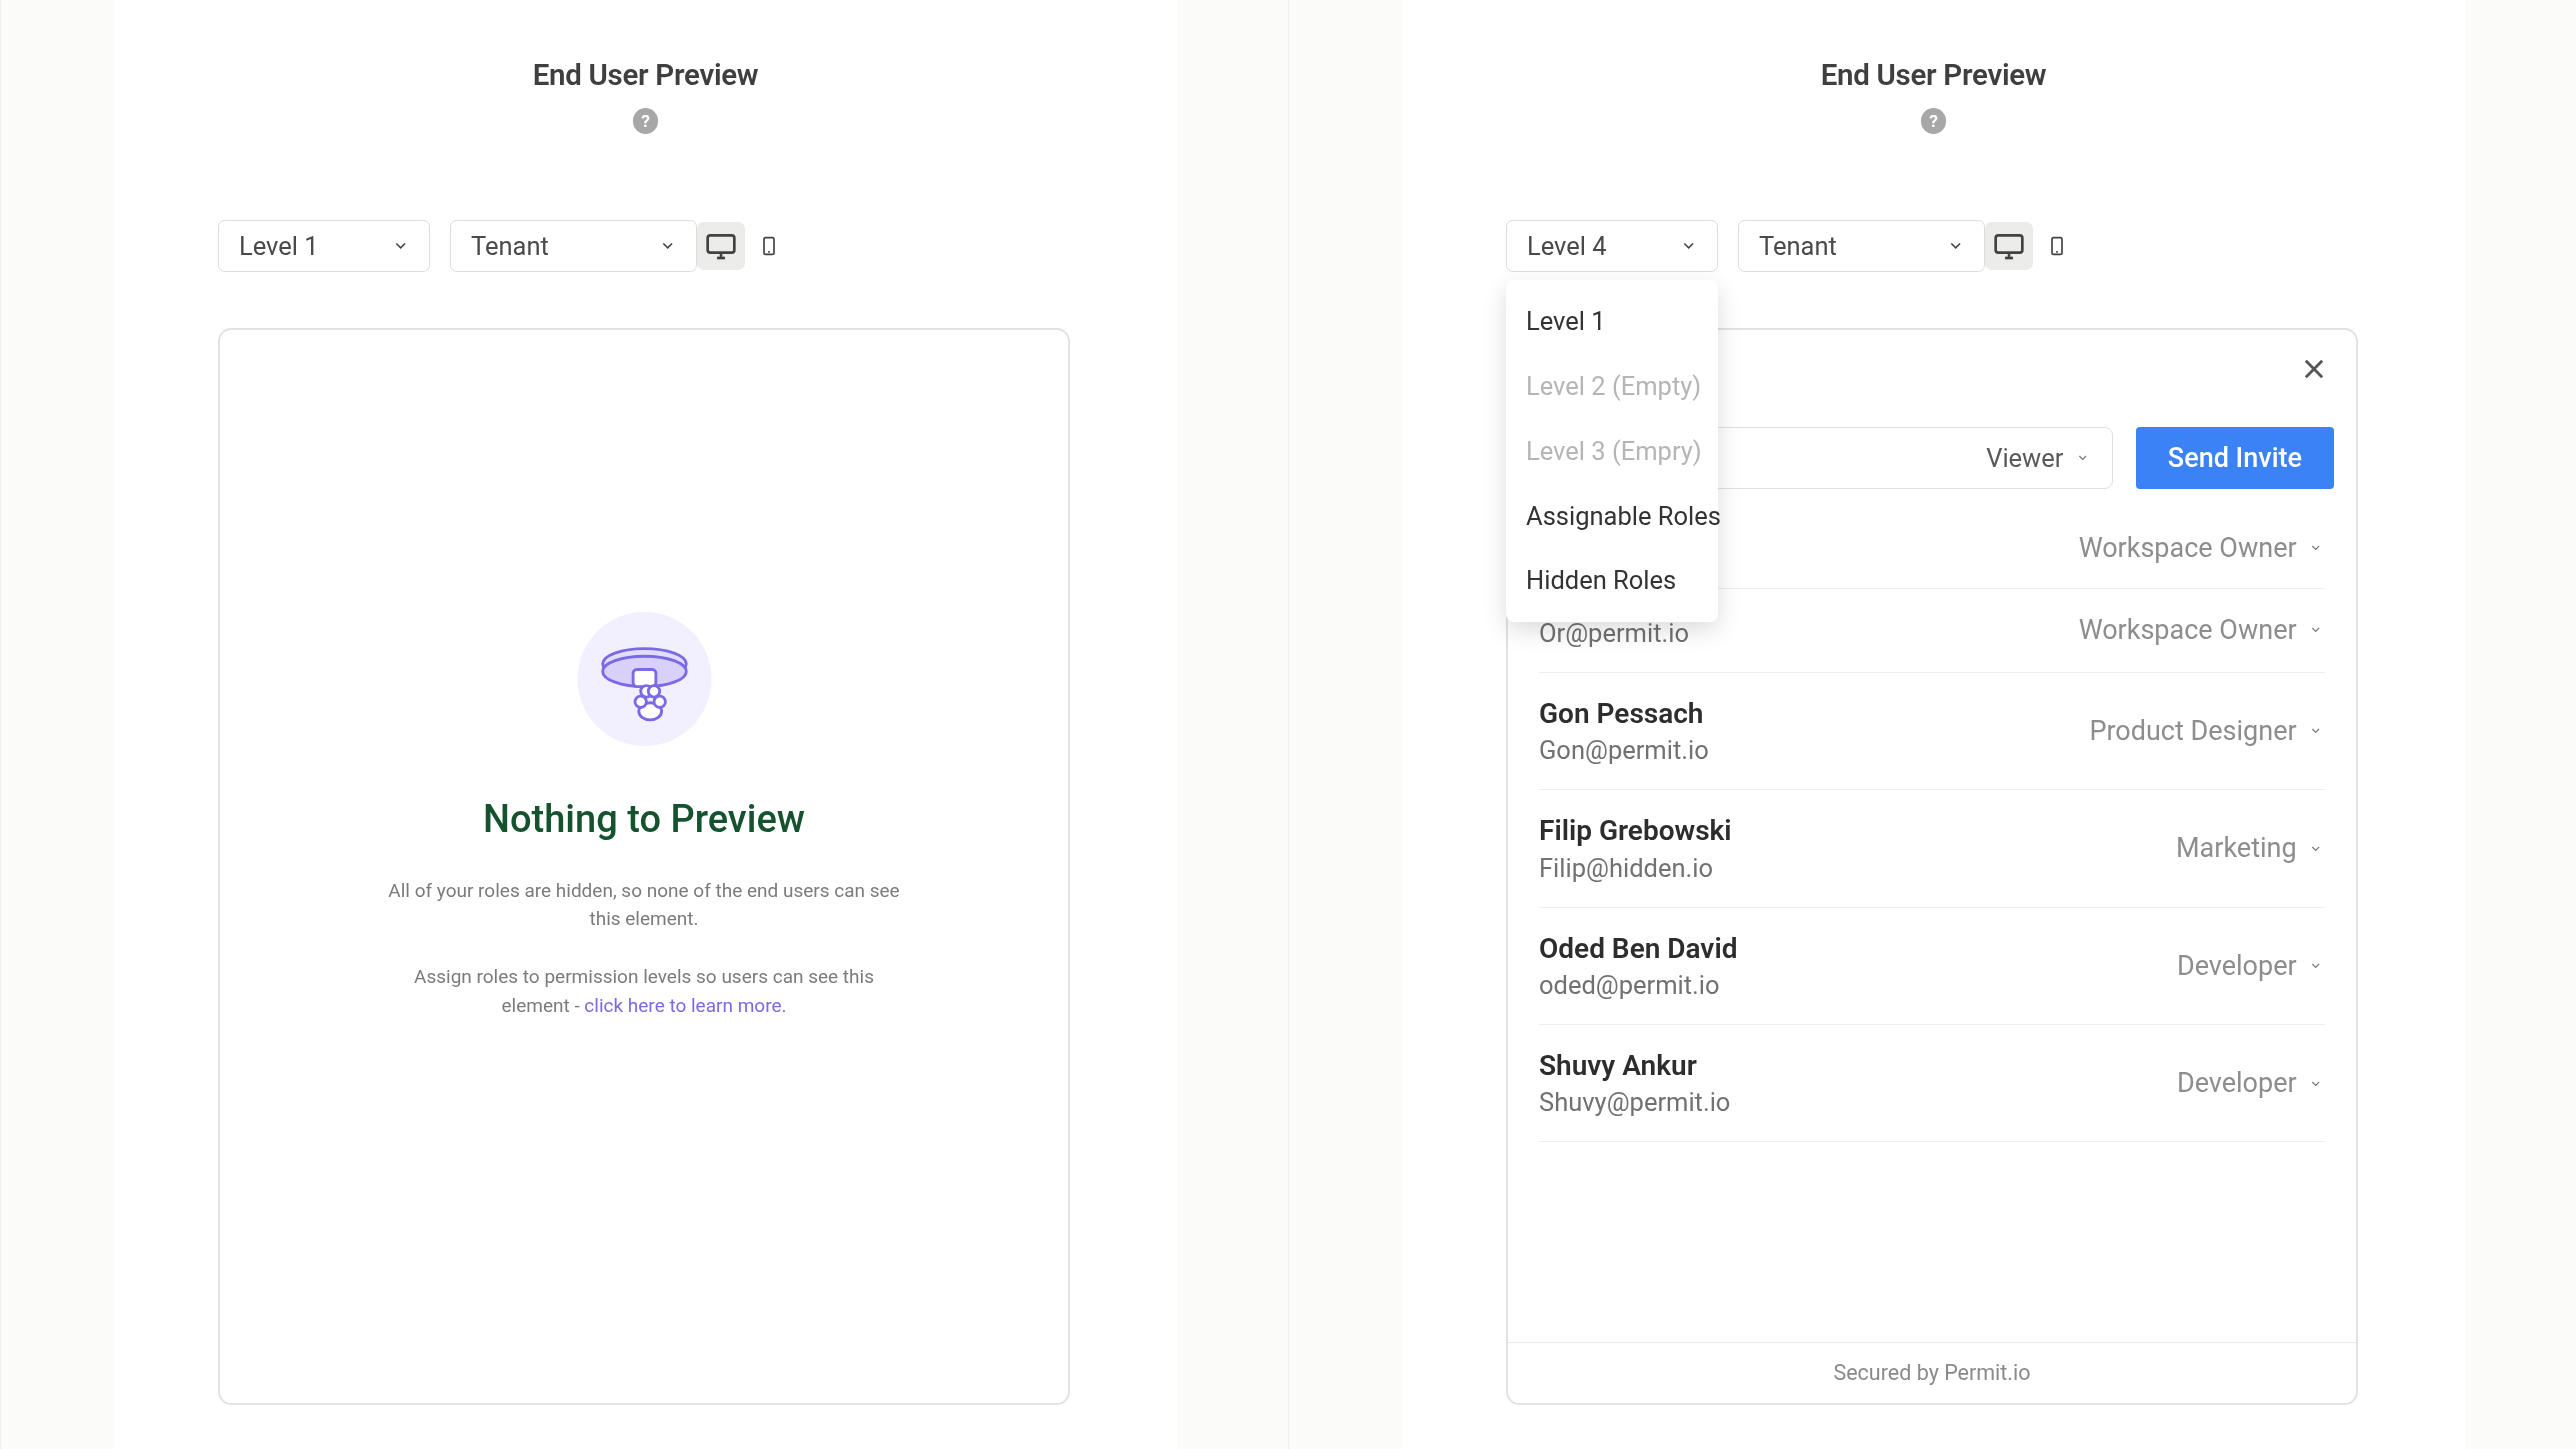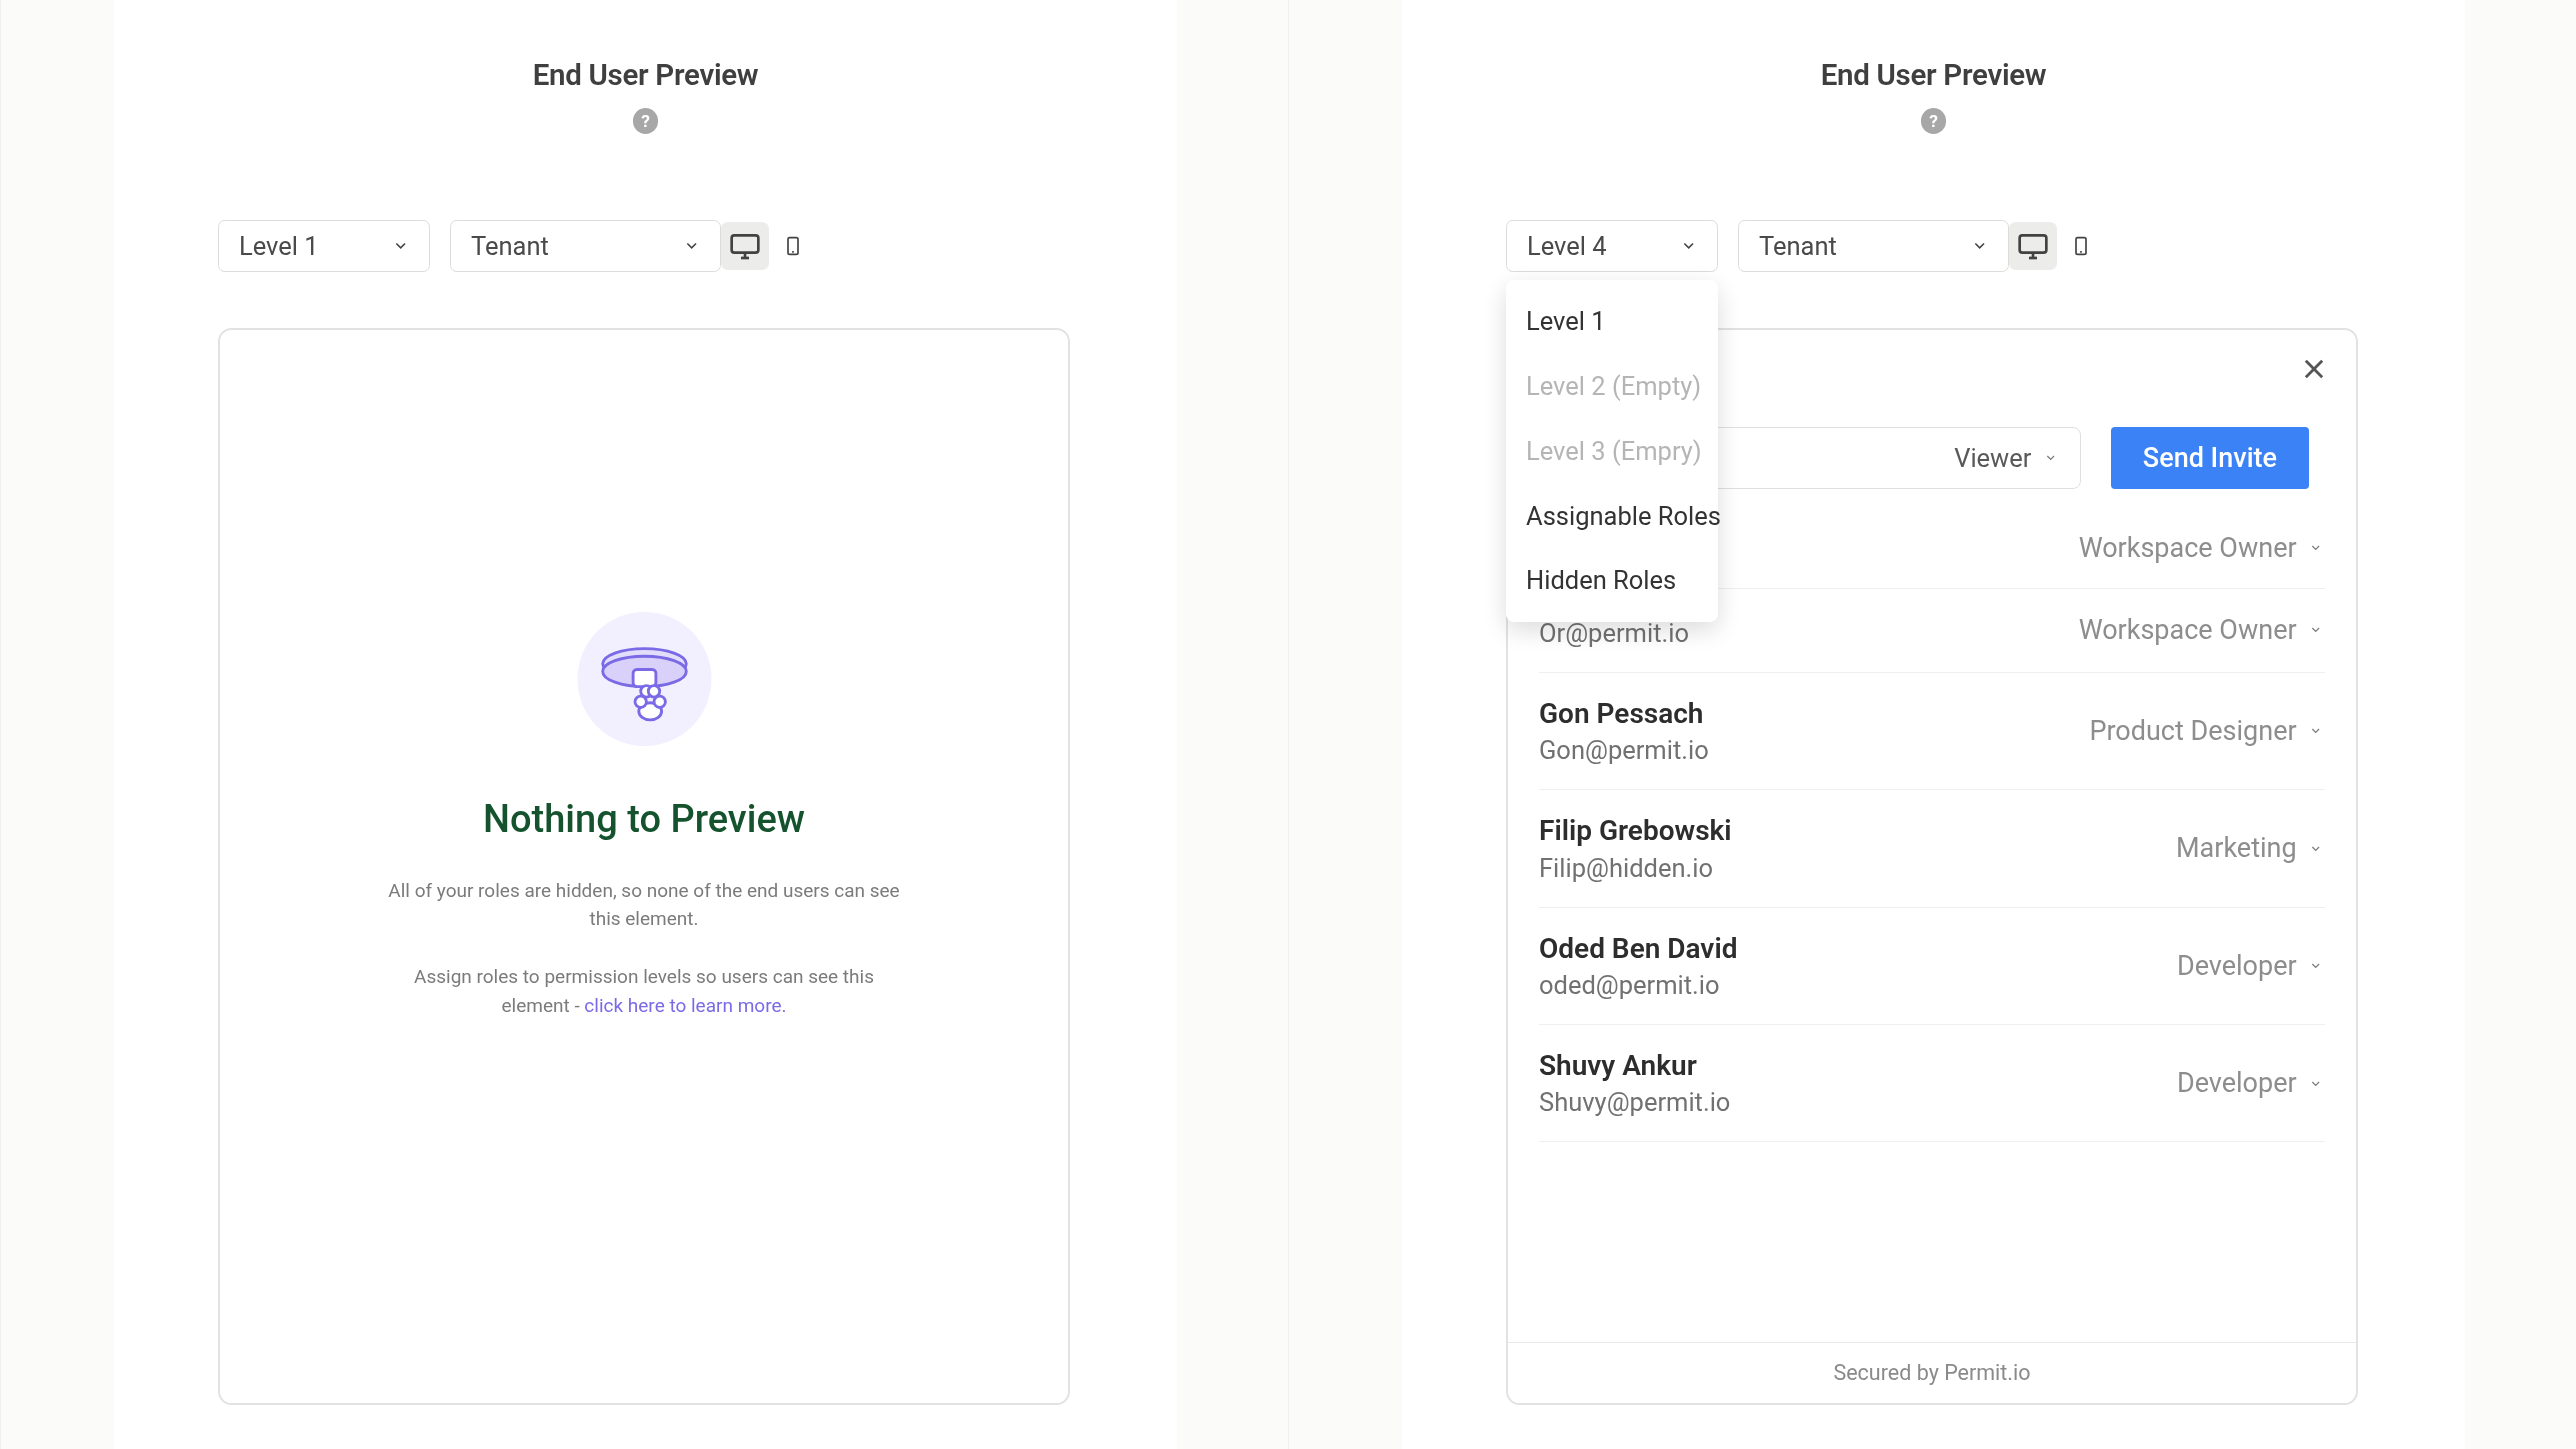--- a/index.html
+++ b/index.html
@@ -65,21 +65,21 @@
     display: flex;
     align-items: center;
     justify-content: space-between;
     padding: 0 19px 0 20px;
     font-size: 25.5px;
     color: #4a4a4a;
     cursor: pointer;
     position: relative;
   }
   .select.level { width: 212px; }
-  .select.tenant { width: 271px; }
+  .select.tenant { width: 247px; }
   .chev {
     width: 19px;
     height: 19px;
     display: flex;
     align-items: center;
     justify-content: center;
   }
   .chev svg { width: 17.4px; height: 17.4px; stroke: #444; stroke-width: 2.2; fill: none; }
   .chev.small svg { width: 13.4px; height: 13.4px; stroke: #7a7a7a; }
   .device-toggle {
@@ -173,22 +173,22 @@
     position: absolute;
     top: 25.5px;
     right: 28px;
     width: 28px;
     height: 28px;
     cursor: pointer;
   }
   .card-close svg { width: 28px; height: 28px; stroke: #555; stroke-width: 2.4; }
   .invite-row {
     display: flex;
-    gap: 30px;
-    padding: 97px 47px 0 31px;
+    gap: 23px;
+    padding: 97px 22px 0 31px;
     align-items: flex-start;
   }
   .invite-input {
     flex: 1;
     height: 62px;
     border: 1.3px solid #dfdfde;
     border-radius: 8px;
     display: flex;
     align-items: center;
     justify-content: space-between;

